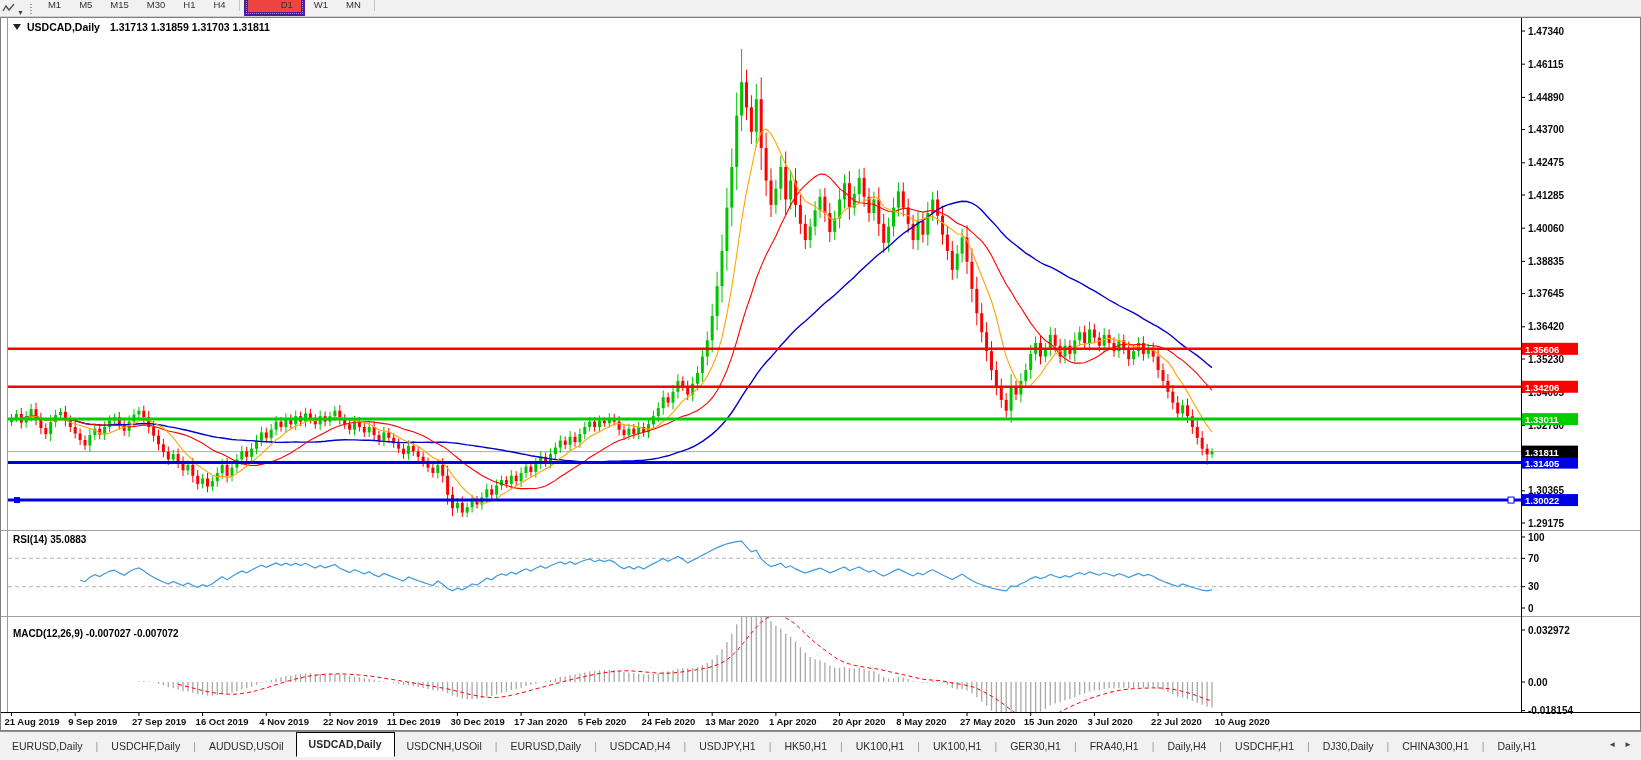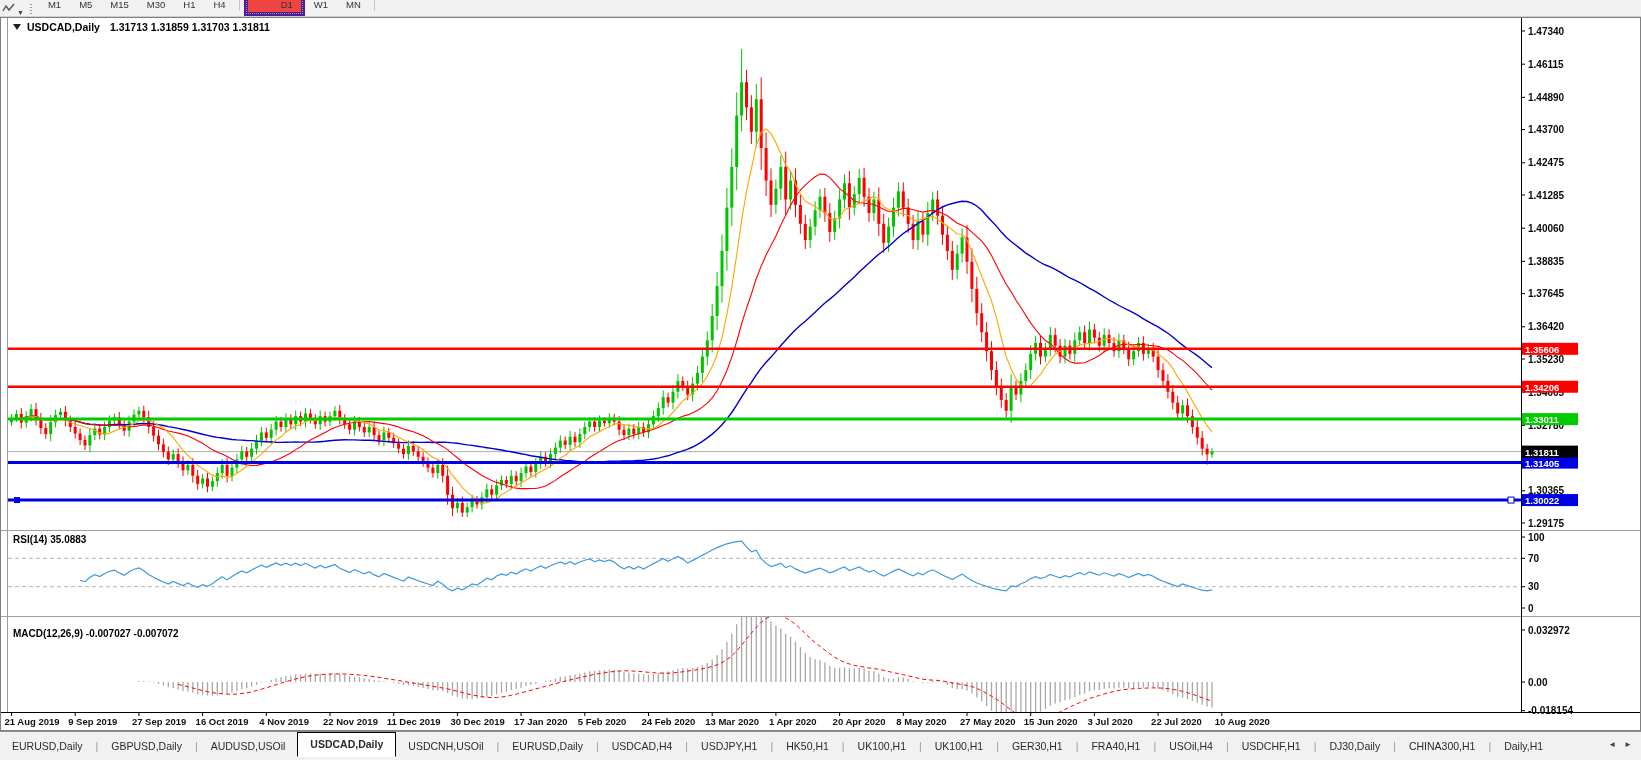--- a/index.html
+++ b/index.html
@@ -932,21 +932,21 @@
     <polygon points="13,24 21,24 17,30" fill="#222"></polygon>
     <text x="27" y="31" class="ttl"><tspan>USDCAD,Daily</tspan><tspan dx="10">1.31713 1.31859 1.31703 1.31811</tspan></text>
     <text x="13" y="543" class="ind">RSI(14) 35.0883</text>
     <text x="13" y="637" class="ind">MACD(12,26,9) -0.007027 -0.007072</text>
   </svg>
 
   <div id="tabbar">
     <div id="tabs">
         <span class="tab">EURUSD,Daily</span>
         <span class="tabsep">|</span>
-        <span class="tab">GBPUSD,Daily</span>
+        <span class="tab">USDCHF,Daily</span>
         <span class="tabsep">|</span>
         <span class="tab">AUDUSD,USOil</span>
         <span class="tab active">USDCAD,Daily</span>
         <span class="tab">USDCNH,USOil</span>
         <span class="tabsep">|</span>
         <span class="tab">EURUSD,Daily</span>
         <span class="tabsep">|</span>
         <span class="tab">USDCAD,H4</span>
         <span class="tabsep">|</span>
         <span class="tab">USDJPY,H1</span>
@@ -954,21 +954,21 @@
         <span class="tab">HK50,H1</span>
         <span class="tabsep">|</span>
         <span class="tab">UK100,H1</span>
         <span class="tabsep">|</span>
         <span class="tab">UK100,H1</span>
         <span class="tabsep">|</span>
         <span class="tab">GER30,H1</span>
         <span class="tabsep">|</span>
         <span class="tab">FRA40,H1</span>
         <span class="tabsep">|</span>
-        <span class="tab">USOil,H4</span>
+        <span class="tab">Daily,H4</span>
         <span class="tabsep">|</span>
         <span class="tab">USDCHF,H1</span>
         <span class="tabsep">|</span>
         <span class="tab">DJ30,Daily</span>
         <span class="tabsep">|</span>
         <span class="tab">CHINA300,H1</span>
         <span class="tabsep">|</span>
         <span class="tab">Daily,H1</span>
       </div>
     <div id="tabnav">

